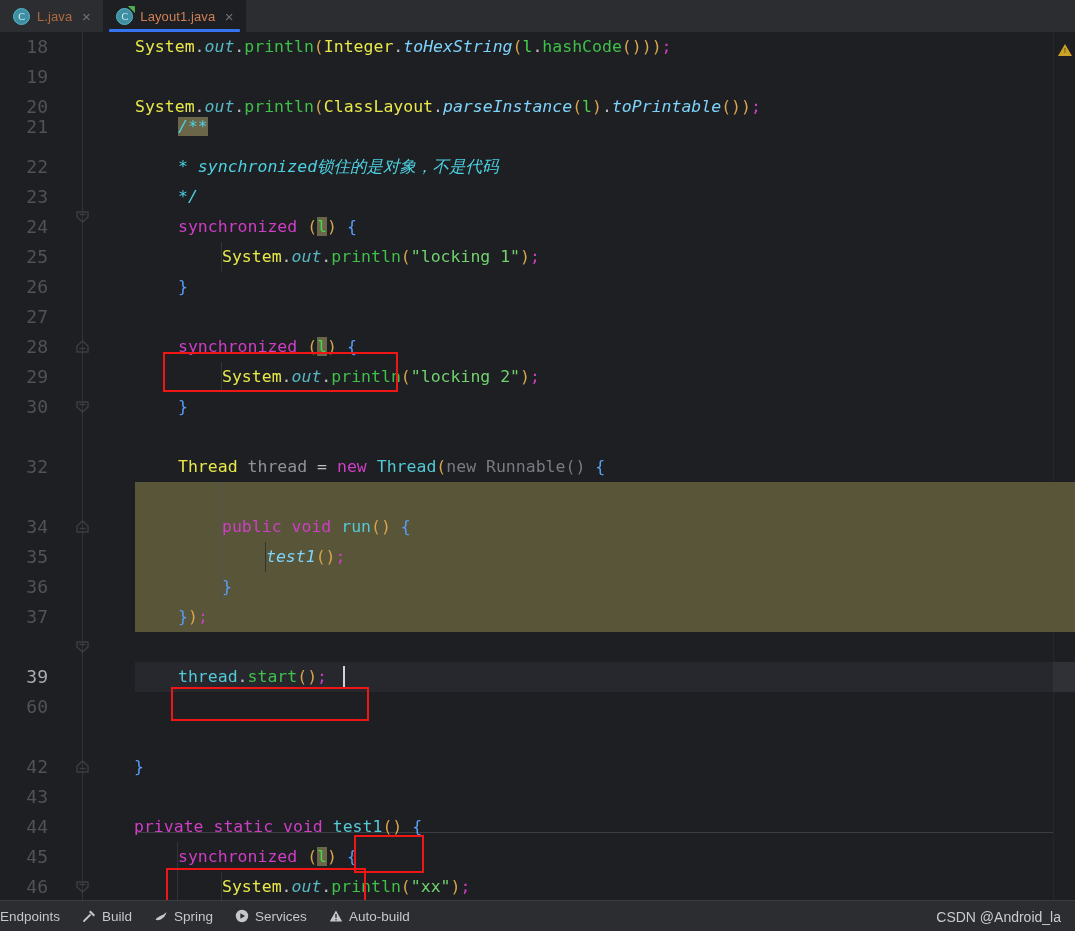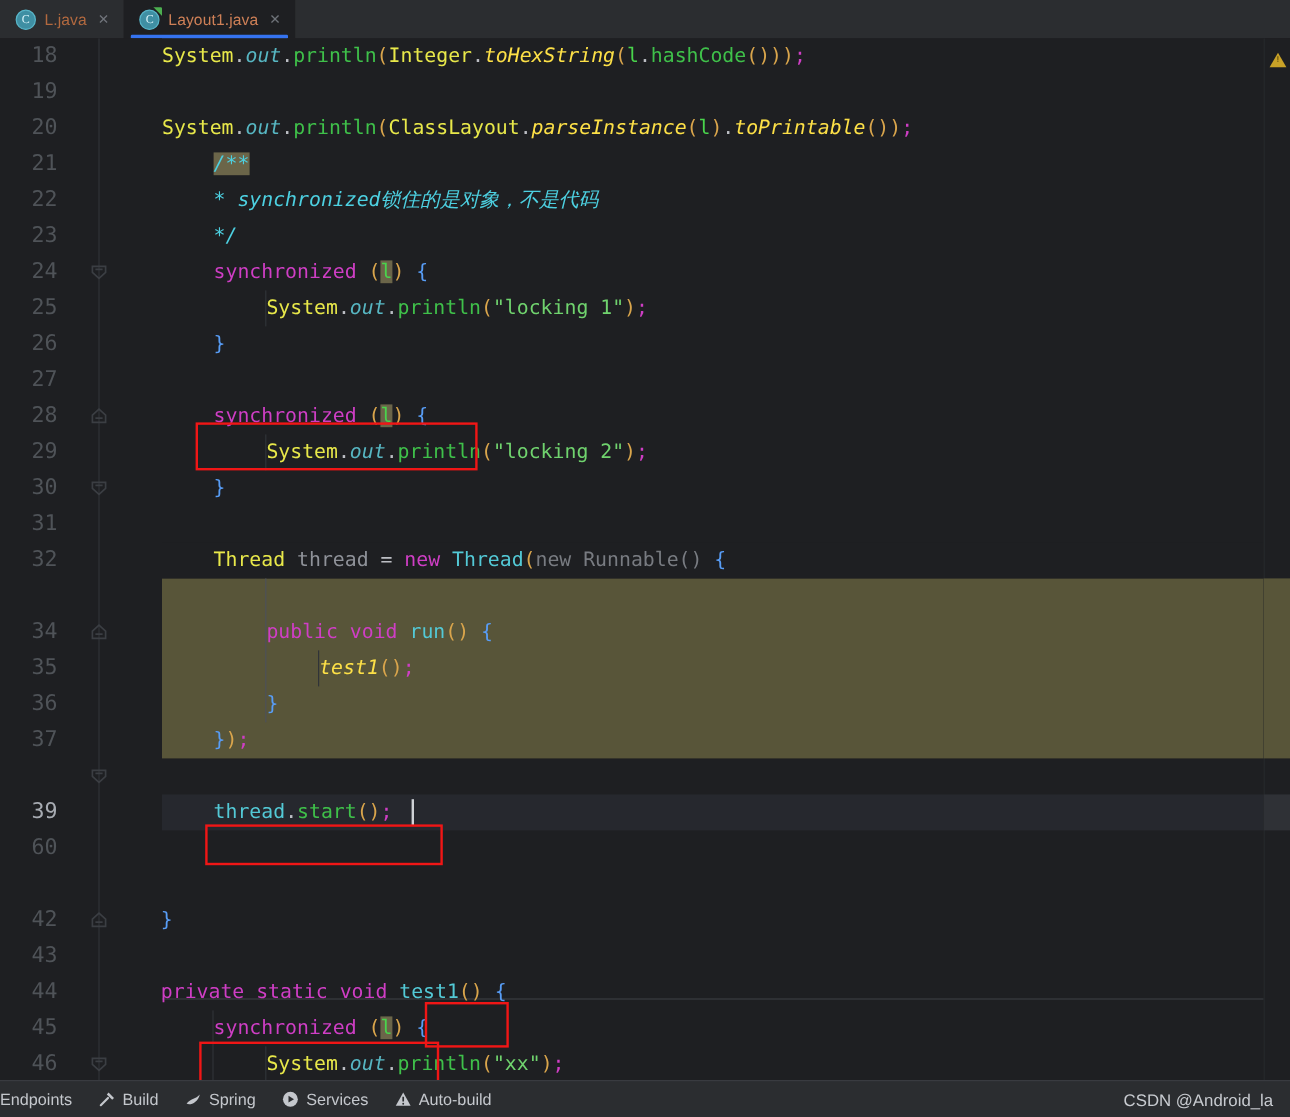--- a/index.html
+++ b/index.html
@@ -137,21 +137,21 @@
   }
   .caret-bar {
     position: absolute; width: 2px; background: #cfd2d6;
   }
 
   
   .t-kw    { color: #cf3ec5; }
   .t-type  { color: #e8e84a; }
   .t-field { color: #57b6c2; font-style: italic; }
   .t-meth  { color: #3fc04a; }
-  .t-methi { color: #fde047; font-style: italic; }
+  .t-methi { color: #7dd3fc; font-style: italic; }
   .t-str   { color: #70d36e; }
   .t-punc  { color: #bcbec4; }
   .t-paren { color: #d9a54c; }
   .t-brace { color: #589df6; }
   .t-semi  { color: #cf3ec5; }
   .t-cmt   { color: #4dd0e1; font-style: italic; }
   .t-dim   { color: #787b81; }
   .t-anno  { color: #b3ae60; }
   .t-local { color: #53c9d6; }
   .t-green { color: #49d44c; }
@@ -234,21 +234,21 @@
 
   <div class="row" style="top:30px;">
     <span class="lnum">19</span>
   </div>
 
   <div class="row" style="top:60px;">
     <span class="lnum">20</span>
     <span class="codetext"><span class="t-type">System</span><span class="t-punc">.</span><span class="t-field">out</span><span class="t-punc">.</span><span class="t-meth">println</span><span class="t-paren">(</span><span class="t-type">ClassLayout</span><span class="t-punc">.</span><span class="t-methi">parseInstance</span><span class="t-paren">(</span><span class="t-green">l</span><span class="t-paren">)</span><span class="t-punc">.</span><span class="t-methi">toPrintable</span><span class="t-paren">())</span><span class="t-semi">;</span></span>
   </div>
 
-  <div class="row" style="top:90px;padding-left:31px;">
+  <div class="row" style="top:80px;padding-left:31px;">
     <span class="lnum">21</span>
     <span class="foldmark" style="top:97px;">
       <svg width="17" height="16" viewBox="0 0 17 16">
           <path d="M3 3 h11 v5 l-5.5 5 L3 8 Z" fill="none" stroke="#3b3e43" stroke-width="1.4"></path>
           <path d="M5.5 5.5 h6" stroke="#3b3e43" stroke-width="1.4"></path>
         </svg>
     </span>
     <span class="codetext" style="left:178px;"><span class="tokhl t-cmt">/**</span></span>
   </div>
 
@@ -319,23 +319,20 @@
     <span class="lnum">30</span>
     <span class="foldmark" style="top:367px;">
       <svg width="17" height="16" viewBox="0 0 17 16">
           <path d="M8.5 2 L14 7 v6 H3 V7 Z" fill="none" stroke="#3b3e43" stroke-width="1.4"></path>
           <path d="M5.5 9.5 h6" stroke="#3b3e43" stroke-width="1.4"></path>
         </svg>
     </span>
     <span class="codetext" style="left:178px;"><span class="t-brace">}</span></span>
   </div>
 
-  <div class="row" style="top:390px;">
-    <span class="lnum">31</span>
-  </div>
 
   <div class="row" style="top:420px;">
     <span class="lnum">32</span>
     <span class="foldmark" style="top:427px;">
       <svg width="17" height="16" viewBox="0 0 17 16">
           <path d="M3 3 h11 v5 l-5.5 5 L3 8 Z" fill="none" stroke="#3b3e43" stroke-width="1.4"></path>
           <path d="M5.5 5.5 h6" stroke="#3b3e43" stroke-width="1.4"></path>
         </svg>
     </span>
     <span class="codetext" style="left:178px;"><span class="t-type">Thread</span> <span class="t-gray">thread</span> <span class="t-punc">=</span> <span class="t-kw">new</span> <span class="t-cyan">Thread</span><span class="t-paren">(</span><span class="t-dim">new Runnable()</span> <span class="t-brace">{</span></span>

